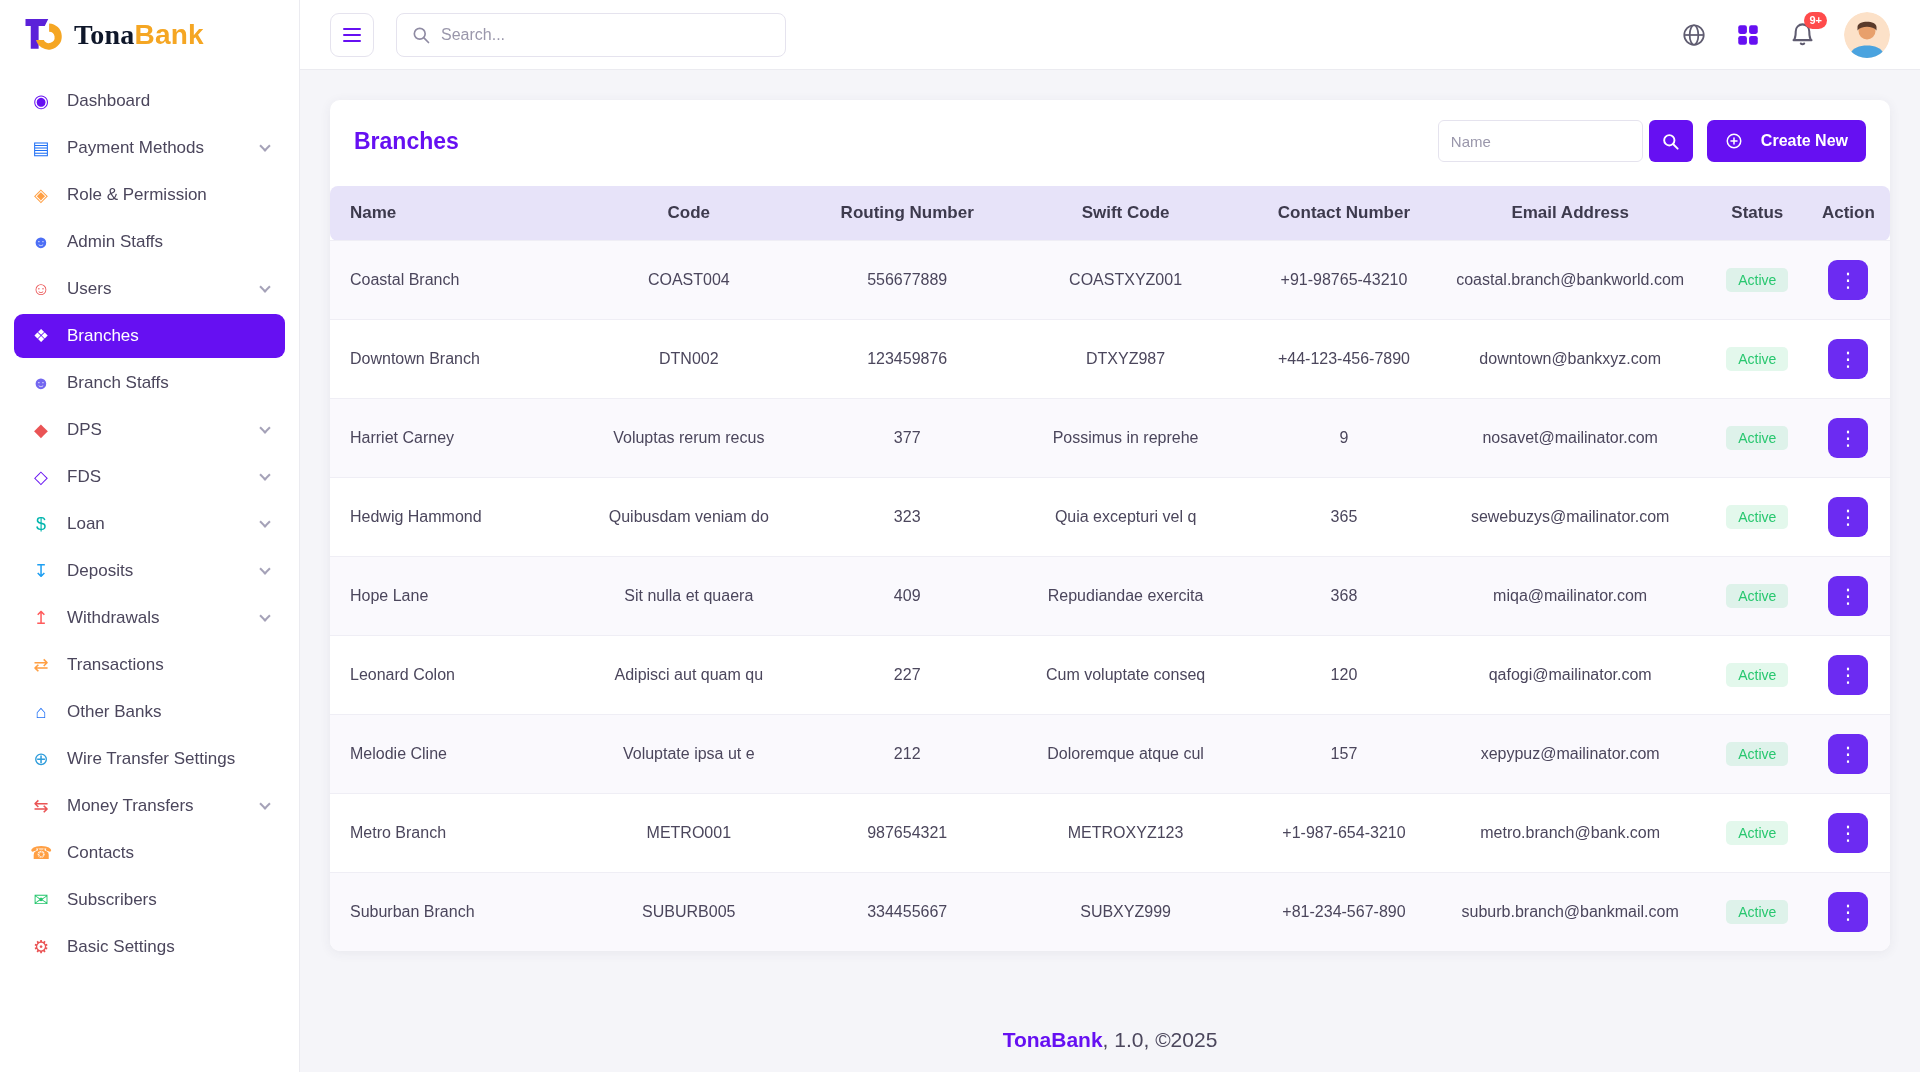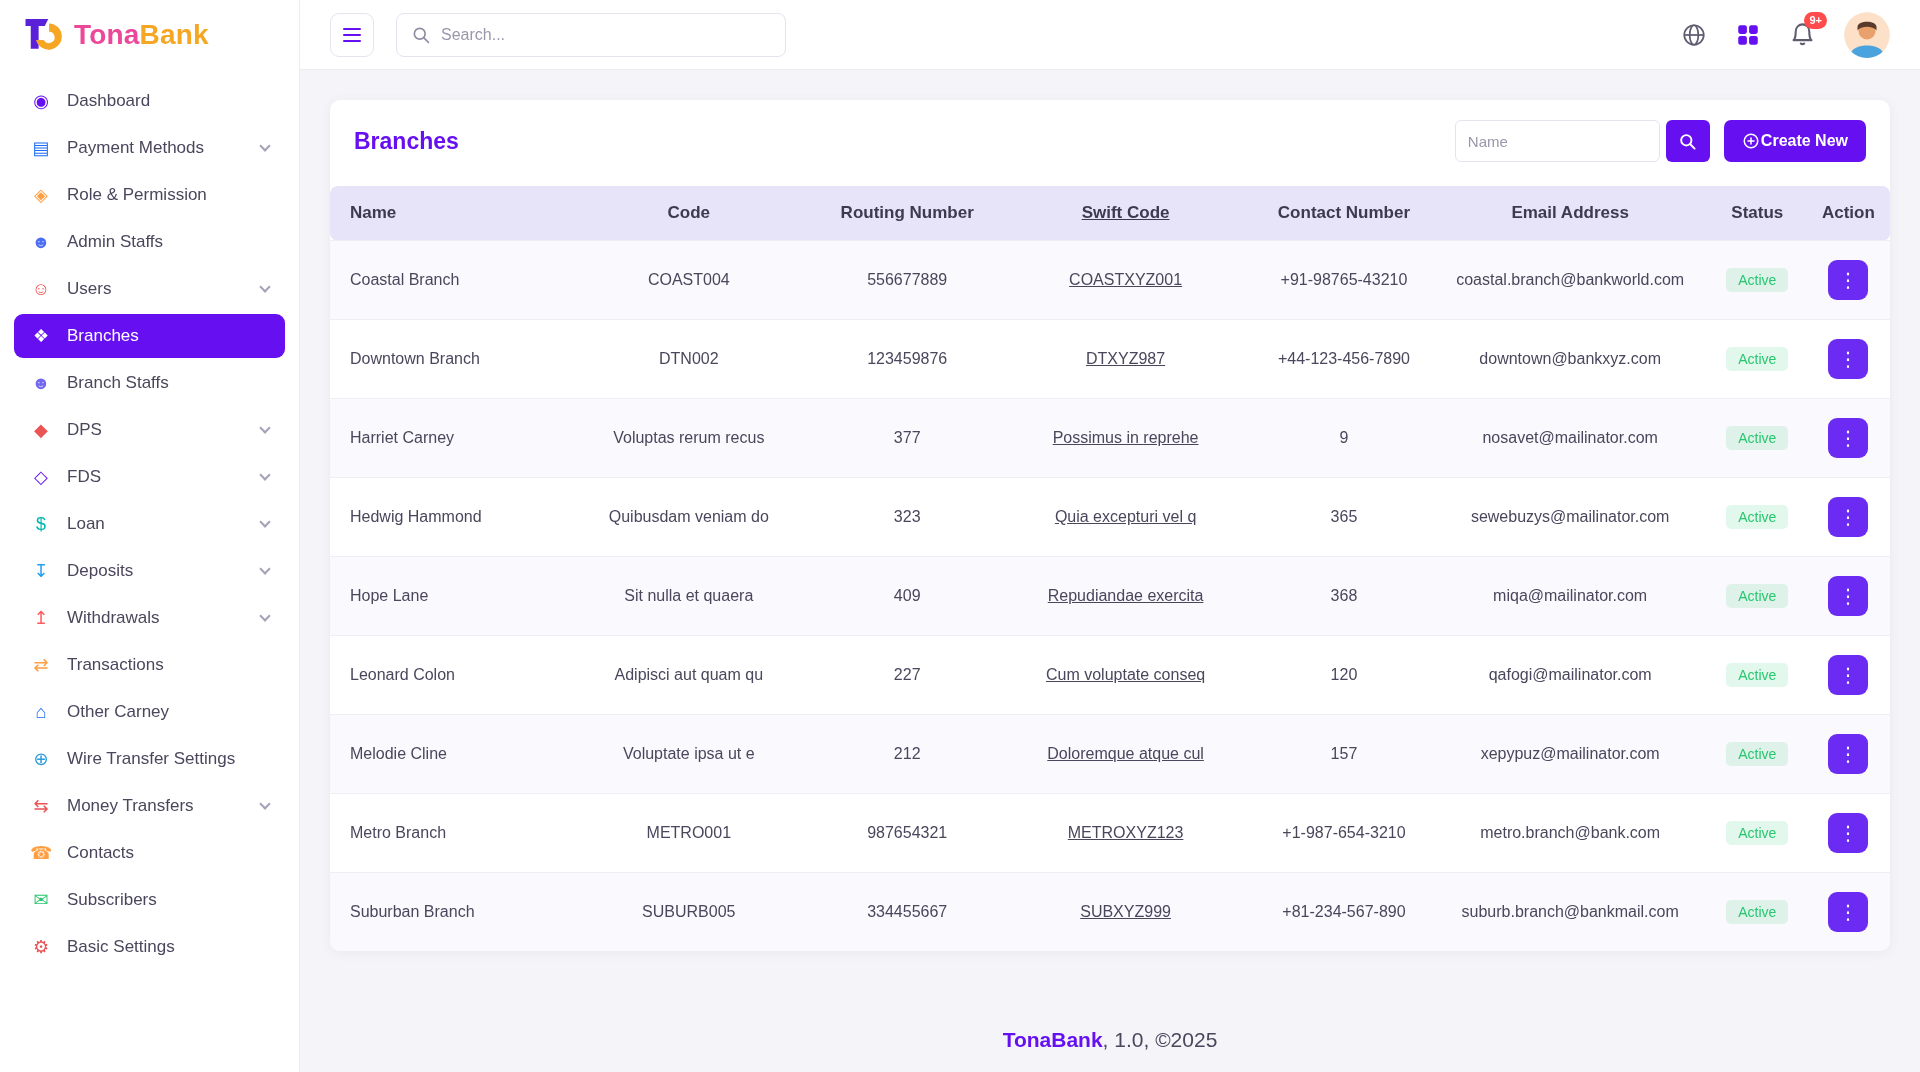--- a/index.html
+++ b/index.html
@@ -6,21 +6,21 @@
   html,body { width:1920px; height:1072px; overflow:hidden; }
   body {
     font-family:"Liberation Sans", sans-serif;
     background:#f5f5f9; color:#4b465c;
     display:flex;
   }
   
   .sidebar { width:300px; height:100%; background:#fff; border-right:1px solid #ebebf0; flex-shrink:0; display:flex; flex-direction:column; }
   .logo-row { height:70px; display:flex; align-items:center; gap:10px; padding:0 22px; flex-shrink:0; }
   .brand { font-size:28px; font-weight:bold; letter-spacing:.2px; }
-  .brand .p1 { color:#ec4899; }
+  .brand .p1 { color:#0f172a;font-family:Liberation Serif, serif; }
   .brand .p2 { color:#f5a623; }
   .side-nav { flex:1; overflow:hidden; padding-top:6px; }
   .side-item { display:flex; align-items:center; gap:15px; margin:3px 14px; padding:12px 16px; border-radius:9px; font-size:17px; color:#4b465c; cursor:pointer; }
   .side-item.active { background:#6610f2; color:#fff; }
   .side-icon { width:22px; text-align:center; font-size:18px; line-height:1; flex-shrink:0; }
   .chev { margin-left:auto; width:8px; height:8px; border-right:2px solid #a5a2b8; border-bottom:2px solid #a5a2b8; transform:rotate(45deg); margin-top:-4px; }
   
   .main { flex:1; display:flex; flex-direction:column; height:100%; min-width:0; }
   .topbar { height:70px; background:#fff; border-bottom:1px solid #ebebf0; display:flex; align-items:center; padding:0 30px; gap:22px; flex-shrink:0; }
   .menu-btn { width:44px; height:44px; border:1px solid #e5e3ee; border-radius:9px; background:#fff; display:flex; align-items:center; justify-content:center; cursor:pointer; }
@@ -34,32 +34,32 @@
   .avatar { width:46px; height:46px; border-radius:50%; overflow:hidden; cursor:pointer; flex-shrink:0; }
   
   .content { flex:1; padding:30px 30px 0 30px; display:flex; flex-direction:column; overflow:hidden; }
   .card { background:#fff; border-radius:10px; box-shadow:0 2px 12px rgba(50,50,90,.07); overflow:hidden; }
   .card-header { display:flex; align-items:center; padding:20px 24px 24px 24px; }
   .page-title { color:#6610f2; font-size:23px; font-weight:bold; }
   .header-tools { margin-left:auto; display:flex; align-items:center; }
   .filter-input { width:205px; height:42px; border:1px solid #e5e3ee; border-radius:6px; padding:0 12px; font-size:15px; outline:0; color:#555; }
   .filter-input::placeholder { color:#9a97ab; }
   .search-btn { width:44px; height:42px; background:#6610f2; border:0; border-radius:6px; color:#fff; display:flex; align-items:center; justify-content:center; cursor:pointer; margin-left:6px; }
-  .create-btn { height:42px; margin-left:14px; background:#6610f2; border:0; border-radius:7px; color:#fff; font-size:16px; font-weight:bold; padding:0 18px; display:flex; align-items:center; gap:1px; cursor:pointer; font-family:inherit; }
+  .create-btn { height:42px; margin-left:14px; background:#6610f2; border:0; border-radius:7px; color:#fff; font-size:16px; font-weight:bold; padding:0 18px; display:flex; align-items:center; gap:18px; cursor:pointer; font-family:inherit; }
   
   table { width:100%; border-collapse:collapse; font-size:16px; table-layout:fixed; }
   thead th { background:#e7e3f9; padding:17px 10px; font-weight:bold; color:#3d3a4d; font-size:17px; text-align:center; }
   thead th:first-child { border-top-left-radius:8px; border-bottom-left-radius:8px; }
   thead th:last-child { border-top-right-radius:8px; border-bottom-right-radius:8px; }
   tbody td { padding:19px 10px; color:#4b465c; text-align:center; word-wrap:break-word; }
   tbody tr { border-top:1px solid #efeef5; }
   tbody tr:nth-child(odd) { background:#faf9fd; }
   th.col0, td.col0 { text-align:left; padding-left:20px; }
   th.col7, td.col7 { text-align:right; padding-right:22px; }
-  .col0 { width:15%; } .col1 { width:16%; } .col2 { width:12%; } .col3 { width:16%;text-decoration:underline; }
+  .col0 { width:15%; } .col1 { width:16%; } .col2 { width:12%; } .col3 { width:16%; }
   .col4 { width:12%; } .col5 { width:17%;margin-top:16px; } .col6 { width:7%; } .col7 { width:5%; }
   .badge { display:inline-block; background:rgba(40,199,111,.13); color:#28c76f; font-size:14px; padding:4px 12px; border-radius:5px; }
   .action-btn { width:40px; height:40px; border:0; border-radius:9px; background:#6c2bf2; color:#fff; font-size:20px; line-height:1; cursor:pointer; }
   
   .footer { margin-top:auto; text-align:center; padding:16px 0 20px 0; font-size:21px; color:#4b465c; }
   .footer .fbrand { color:#6610f2; font-weight:bold; }
 </style>
 </head>
 <body>
 
@@ -130,21 +130,21 @@
         <span class="side-icon" style="color: rgb(255, 91, 92);">↥</span>
         <span class="side-label">Withdrawals</span>
         <span class="chev"></span>
       </div>
       <div class="side-item">
         <span class="side-icon" style="color: rgb(255, 159, 67);">⇄</span>
         <span class="side-label">Transactions</span>
       </div>
       <div class="side-item">
         <span class="side-icon" style="color: rgb(30, 111, 245);">⌂</span>
-        <span class="side-label">Other Carney</span>
+        <span class="side-label">Other Banks</span>
       </div>
       <div class="side-item">
         <span class="side-icon" style="color: rgb(45, 156, 219);">⊕</span>
         <span class="side-label">Wire Transfer Settings</span>
       </div>
       <div class="side-item">
         <span class="side-icon" style="color: rgb(234, 84, 85);">⇆</span>
         <span class="side-label">Money Transfers</span>
         <span class="chev"></span>
       </div>

